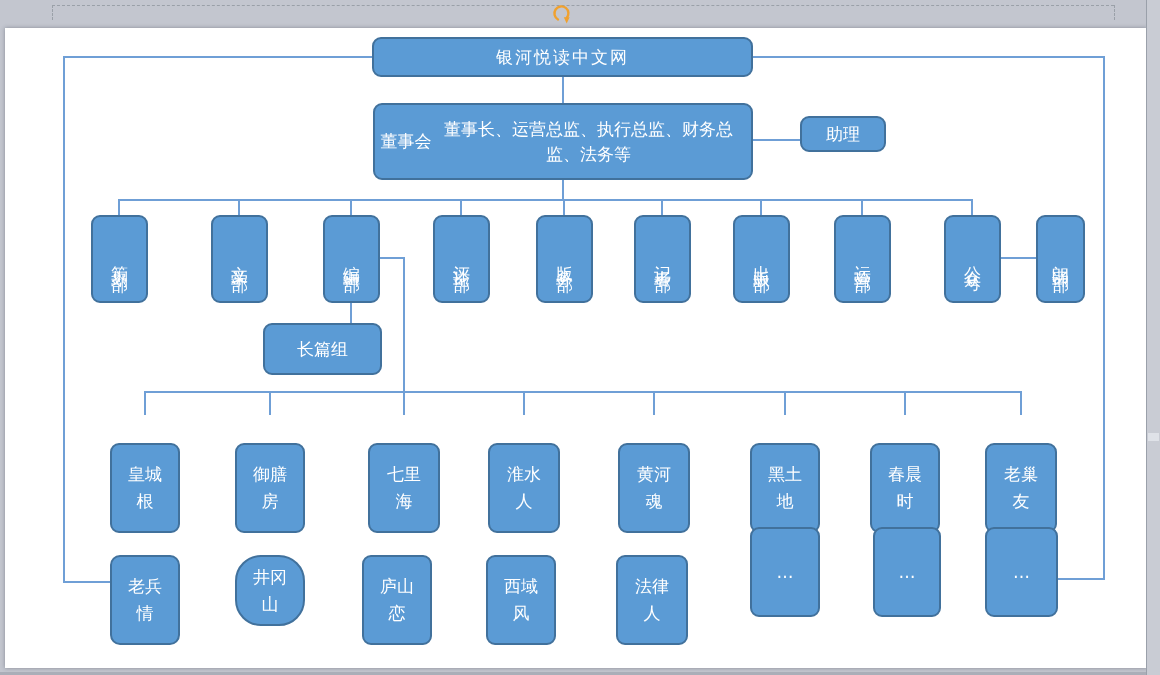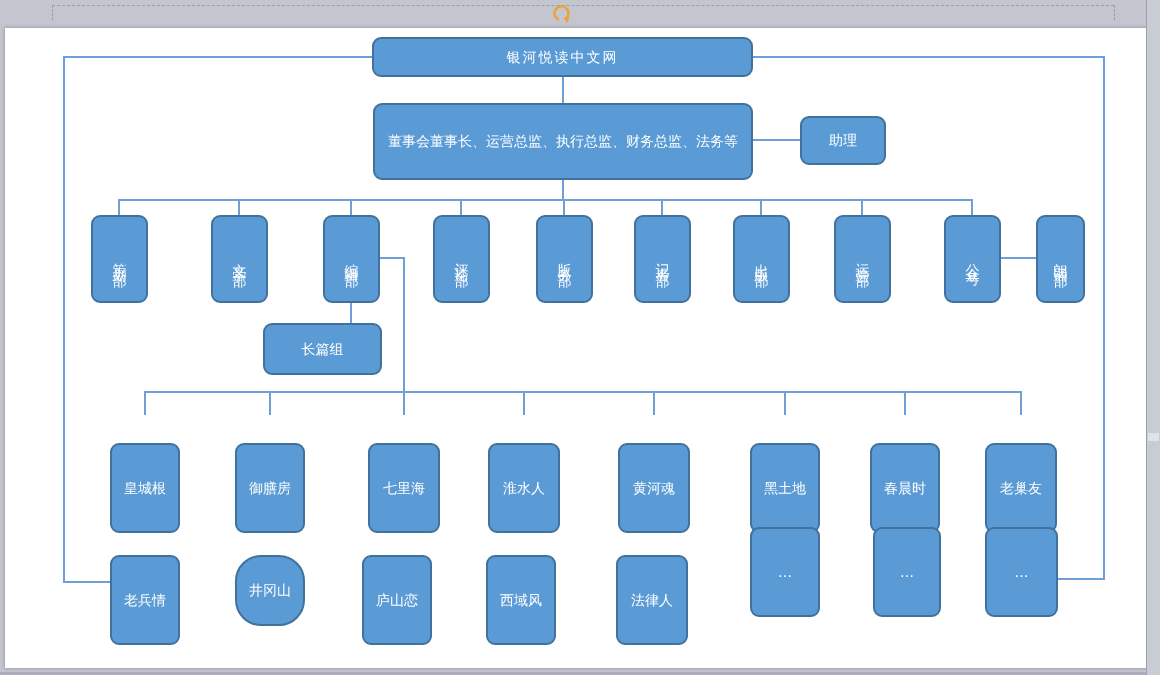--- a/index.html
+++ b/index.html
@@ -4,21 +4,21 @@
 <style>
   html,body{margin:0;padding:0;}
   body{font-family:"DejaVu Sans",sans-serif;}
   .app{position:relative;width:1160px;height:675px;background:#c3c6cf;overflow:hidden;}
   .slide{position:absolute;left:5px;top:28px;width:1142px;height:640px;background:#ffffff;
          box-shadow:0 0 4px rgba(60,65,80,.45);}
   .chart{position:absolute;left:-5px;top:-28px;width:1160px;height:675px;}
   .ln{position:absolute;display:block;background:#6f9fd6;}
   .box{position:absolute;box-sizing:border-box;background:#5b9bd5;border:2px solid #41719c;
        border-radius:9px;color:#ffffff;display:flex;align-items:center;justify-content:center;
-       text-align:center;font-size:14px;line-height:25px;}
+       text-align:center;font-size:17px;line-height:25px;}
   .vtext{writing-mode:vertical-rl;text-orientation:upright;letter-spacing:5px;line-height:21px;}
   .wrap2{word-break:break-all;line-height:27px;padding:0 12px;margin-top:28px;}
   .board-sub{max-width:314px;line-height:25px;}
   .sel-dash{position:absolute;border:0;}
   .sel-top{left:52px;top:5px;width:1062px;height:0;border-top:1px dashed #9aa0a8;}
   .sel-stub{width:0;height:15px;border-left:1px dashed #9aa0a8;top:5px;}
   .rotate{position:absolute;left:551px;top:2px;width:24px;height:24px;}
   .scrollbar{position:absolute;right:0;top:0;width:13px;height:675px;background:#c9ccd4;
              border-left:1px solid #9aa0aa;z-index:6;}
   .scroll-notch{position:absolute;left:1px;top:433px;width:11px;height:8px;background:#dfe2e8;}
@@ -76,21 +76,21 @@
       <i class="ln" style="left:1020px;top:391px;width:2px;height:24px"></i>
 
       <div class="box" style="left:372px;top:37px;width:381px;height:40px;letter-spacing:2px;">
         <span>银河悦读中文网</span>
       </div>
 
       <div class="box" style="left:373px;top:103px;width:380px;height:77px;flex-direction:row;">
         <div>董事会</div>
         <div class="board-sub">董事长、运营总监、执行总监、财务总监、法务等</div>
       </div>
-      <div class="box" style="left:800px;top:116px;width:86px;height:49px;">
+      <div class="box" style="left:800px;top:116px;width:86px;height:36px;">
         <span>助理</span>
       </div>
 
       <div class="box vtext" style="left:91px;top:215px;width:57px;height:88px;">
           <span>策划部</span>
         </div>
       <div class="box vtext" style="left:211px;top:215px;width:57px;height:88px;">
           <span>文学部</span>
         </div>
       <div class="box vtext" style="left:323px;top:215px;width:57px;height:88px;">
@@ -140,21 +140,21 @@
       <div class="box wrap2" style="left:750px;top:415px;width:70px;height:90px;border-radius:9px;">
           <span>黑土地</span>
         </div>
       <div class="box wrap2" style="left:870px;top:415px;width:70px;height:90px;">
           <span>春晨时</span>
         </div>
       <div class="box wrap2" style="left:985px;top:415px;width:72px;height:90px;">
           <span>老巢友</span>
         </div>
 
-      <div class="box wrap2" style="left:110px;top:527px;width:70px;height:90px;">
+      <div class="box wrap2" style="left:110px;top:527px;width:70px;height:90px;border-radius:10px;">
           <span>老兵情</span>
         </div>
       <div class="box wrap2" style="left:235px;top:527px;width:70px;height:71px;border-radius:26px;">
           <span>井冈山</span>
         </div>
       <div class="box wrap2" style="left:362px;top:527px;width:70px;height:90px;">
           <span>庐山恋</span>
         </div>
       <div class="box wrap2" style="left:616px;top:527px;width:72px;height:90px;">
           <span>法律人</span>

